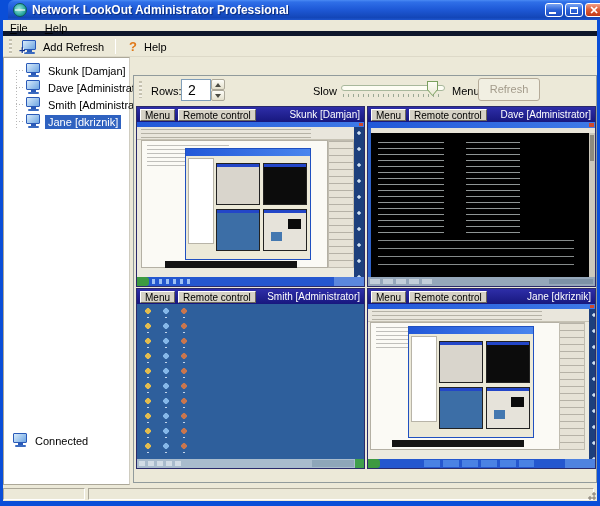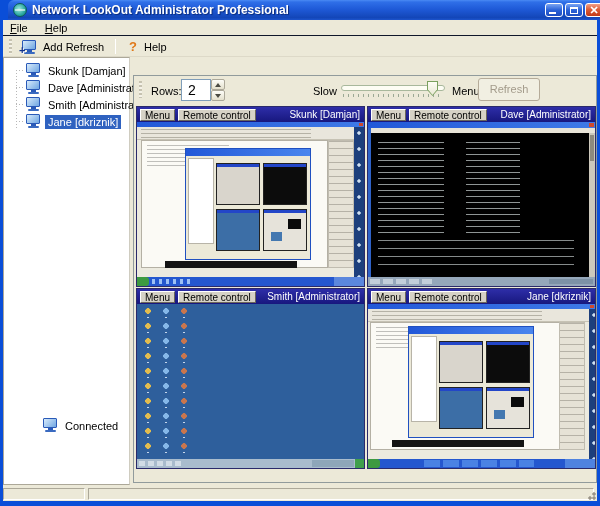--- a/index.html
+++ b/index.html
@@ -25,21 +25,21 @@
   .tb-btn{top:3px;width:18px;height:14px;border:1px solid #fff;border-radius:3px;}
   .btn-min,.btn-max{background:linear-gradient(180deg,#7aa4f2,#2a62d8 50%,#1c4cc0);}
   .btn-close{background:linear-gradient(180deg,#f0a088,#dd5e38 45%,#c13a18);}
   .btn-min{left:537px;} .btn-max{left:557px;} .btn-close{left:577px;}
   .glyph-min{position:absolute;left:3px;bottom:2px;width:7px;height:2px;background:#fff;}
   .glyph-max{position:absolute;left:4px;top:3px;width:8px;height:7px;border:1px solid #fff;border-top-width:2px;}
   .glyph-x{position:absolute;left:0;top:0;width:100%;height:100%;color:#fff;font-size:11px;font-weight:bold;text-align:center;line-height:12px;}
   .frame-inner{left:3px;top:20px;width:594px;height:481px;background:#ece9d8;}
   .frame-bottom{left:0;top:501px;width:600px;height:5px;background:#0a4ed8;}
   
-  .menubar{left:3px;top:20px;width:594px;height:16px;background:#ece9d8;border-bottom:1px solid #0f172a;}
+  .menubar{left:3px;top:20px;width:594px;height:16px;background:#ece9d8;border-bottom:5px solid #0f172a;}
   .menu-item{display:inline-block;padding:1px 7px 2px 7px;margin-top:1px;}
   .menu-item::first-letter{text-decoration:underline;}
   .toolbar{left:3px;top:36px;width:594px;height:21px;background:#ece9d8;border-bottom:1px solid #ddd9c8;}
   .tool-grip{left:6px;top:3px;width:3px;height:15px;background:repeating-linear-gradient(180deg,#c6c2b0 0 2px,#f4f2e8 2px 4px);}
   .tool-btn{display:flex;align-items:center;gap:5px;position:absolute;top:1px;height:19px;padding:0 6px;}
   .btn-addcomputer{left:12px;} .btn-help{left:118px;}
   .tool-sep{left:112px;top:3px;width:1px;height:15px;background:#c8c4b4;border-right:1px solid #fff;}
   .pcwrap{position:relative;width:17px;height:14px;}
   .pcscreen{position:absolute;left:1px;top:0;width:14px;height:10px;border:1px solid #2a5ab8;border-radius:1px;
     background:linear-gradient(135deg,#d8ebfb,#6fa6e2);}
@@ -248,21 +248,21 @@
     <div class="tree-row" style="top:55px;">
       <span class="tree-stub"></span>
       <span class="tree-icon pcwrap">
           <span class="pcscreen"></span>
           <span class="pcstand"></span>
           <span class="pcbase"></span>
         </span>
       <span class="tree-label selected">Jane [dkriznik]</span>
     </div>
 
-    <div class="legend-row" style="top:359px;margin-left:30px;">
+    <div class="legend-row" style="top:374px;">
       <span class="legend-icon pcwrap">
           <span class="pcscreen"></span>
           <span class="pcstand"></span>
           <span class="pcbase"></span>
         </span>
       <span class="legend-label">Connected</span>
     </div>
   </div>
 
   <div class="abs tabpanel"></div>

